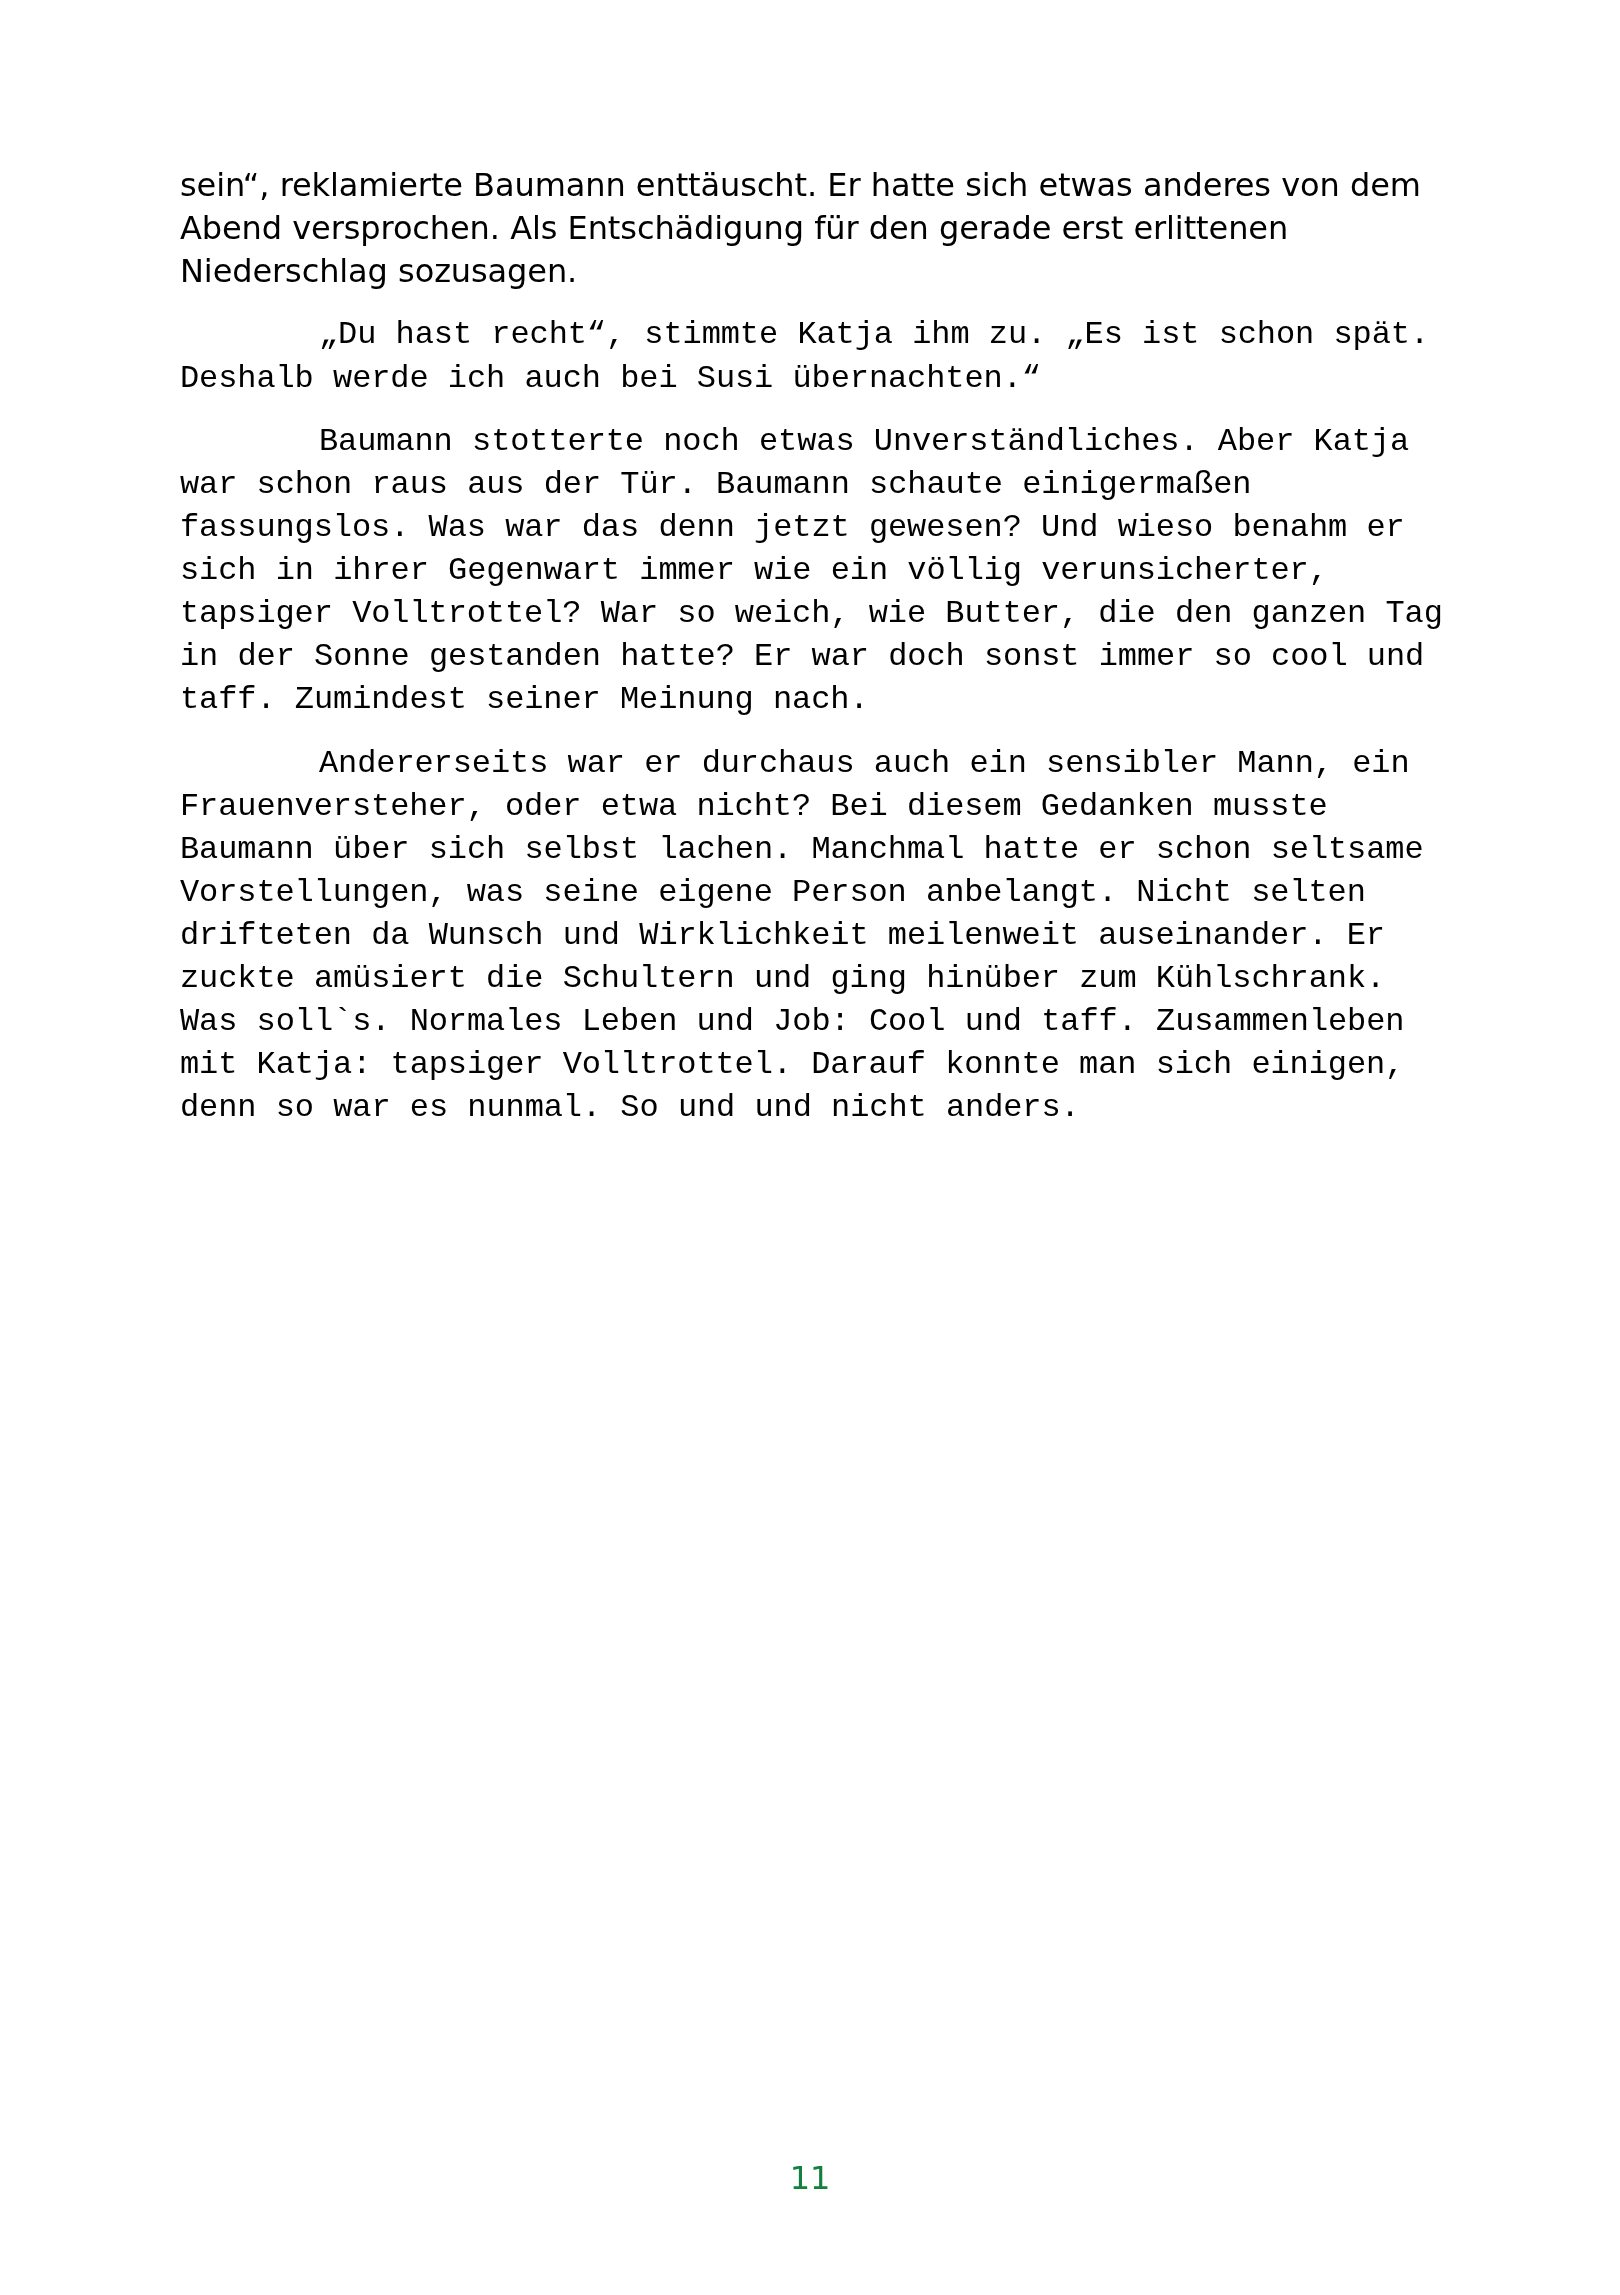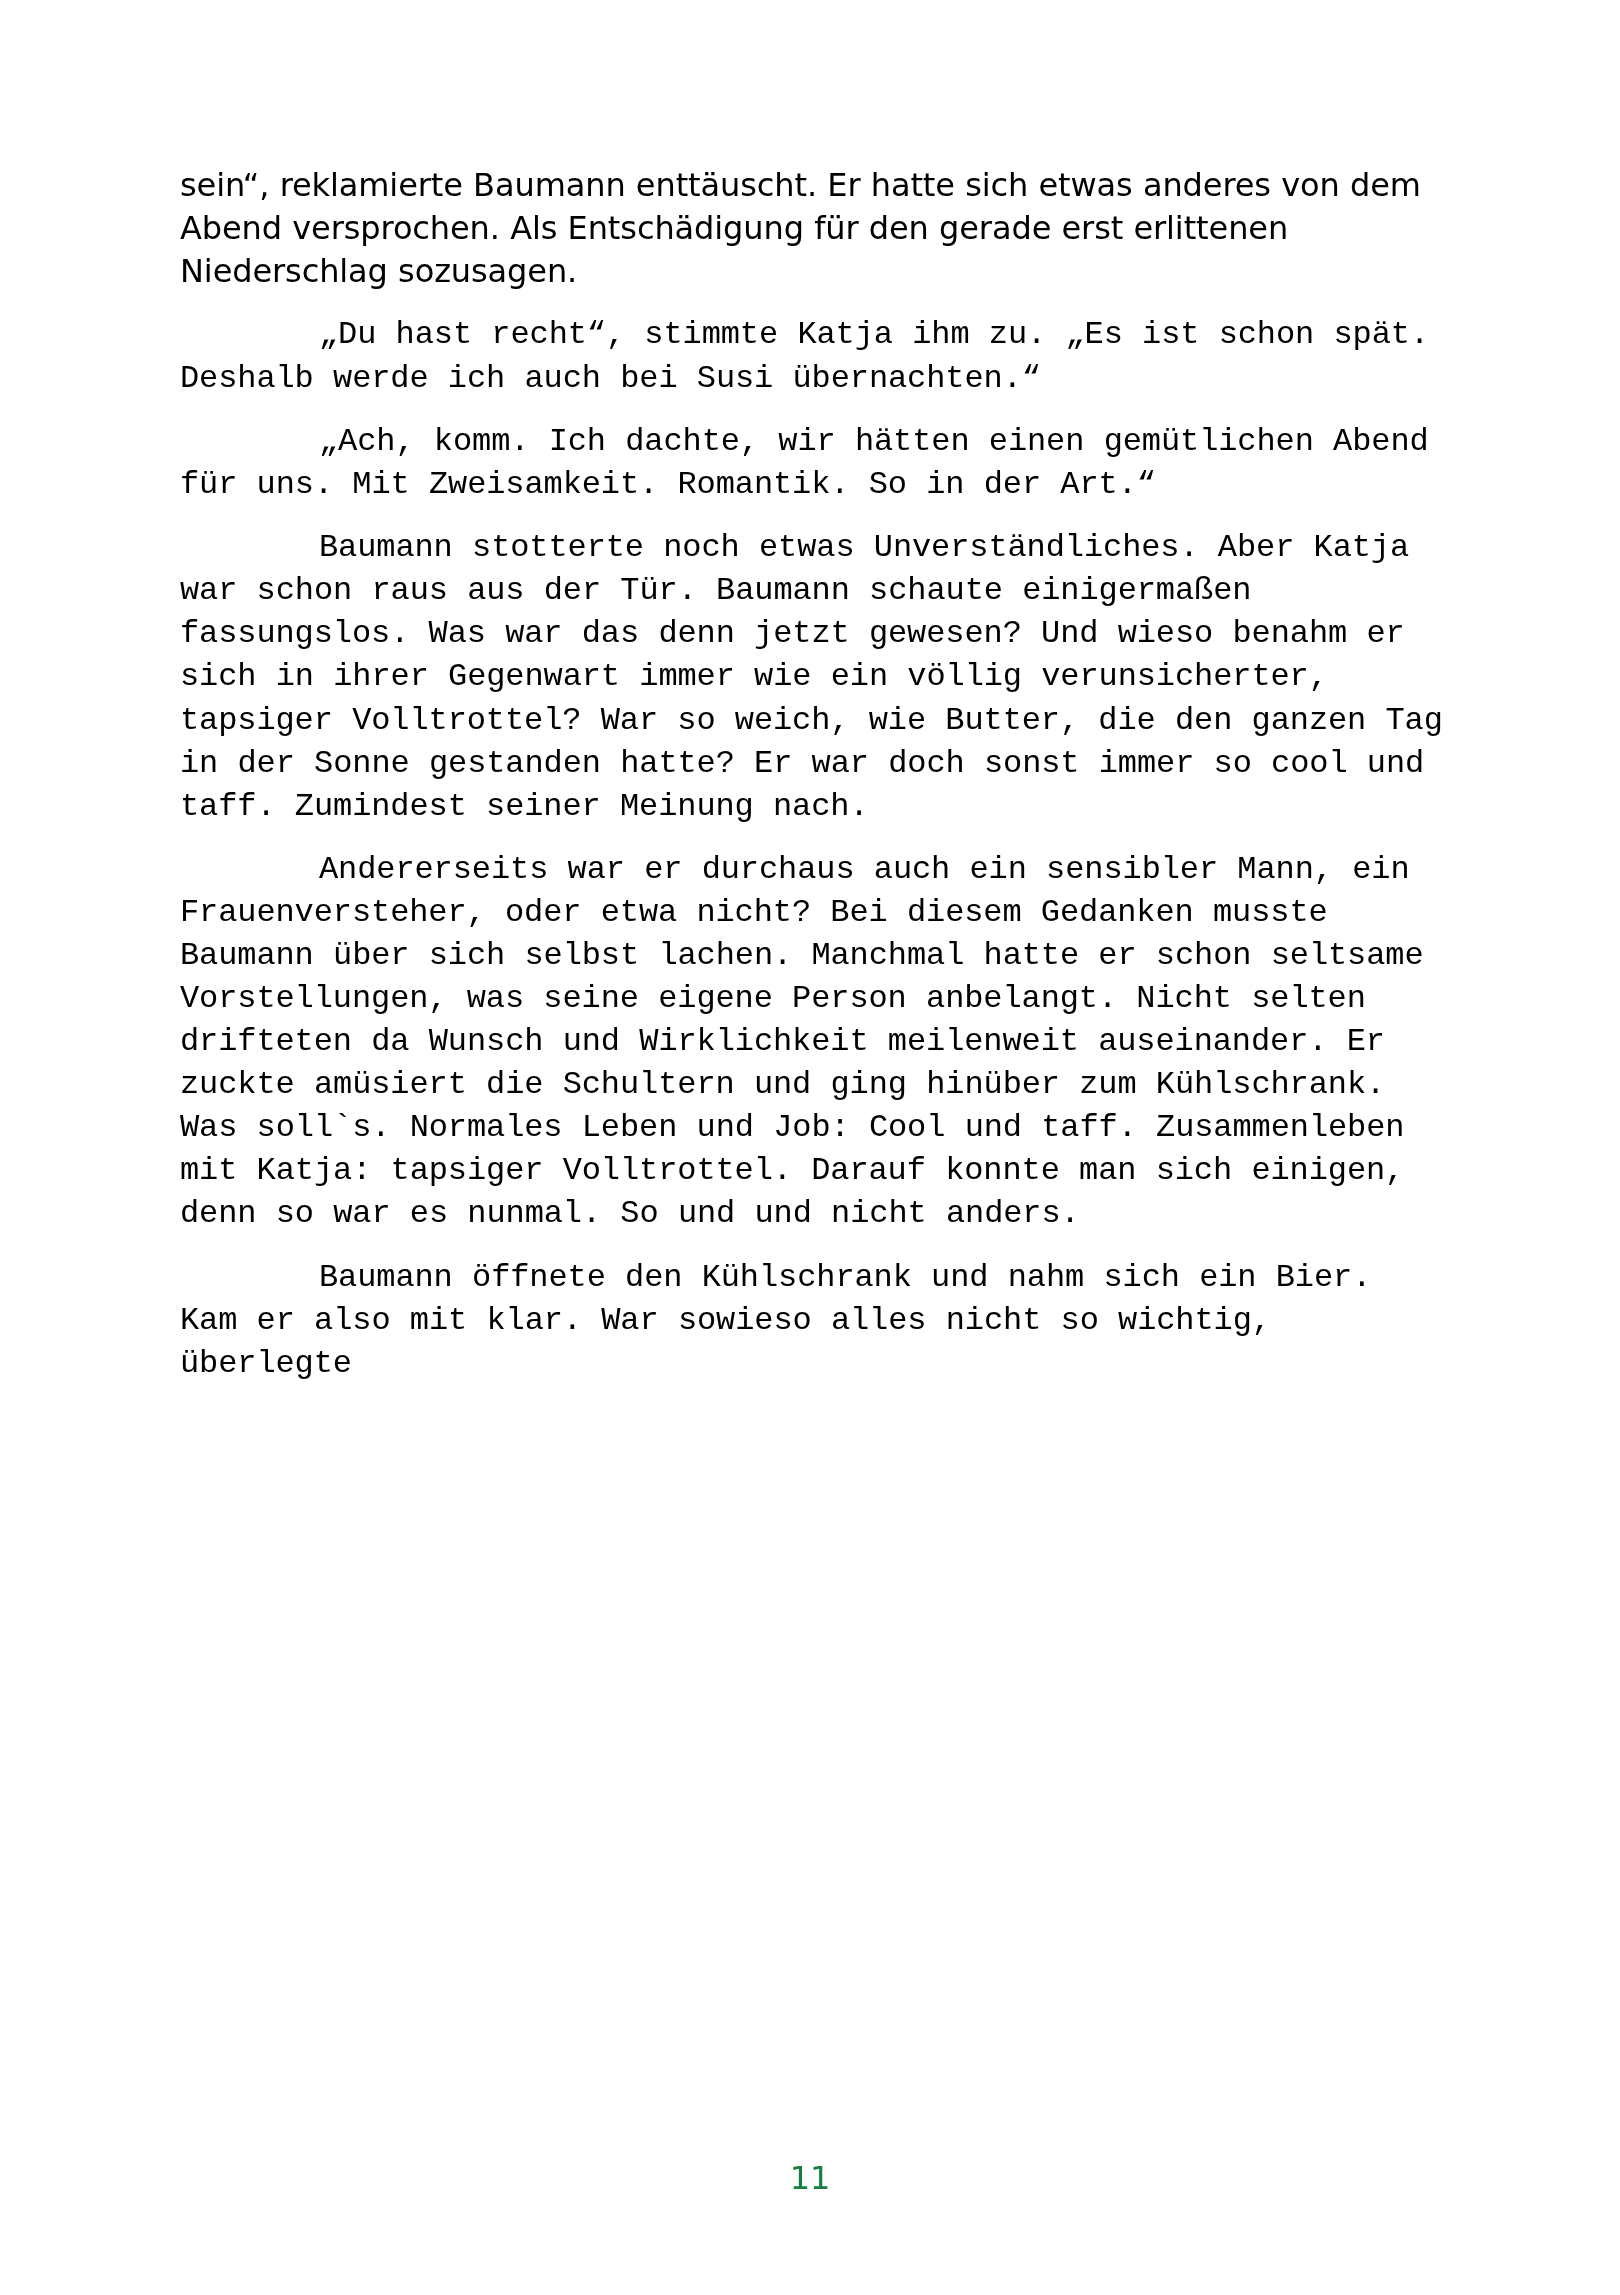--- a/index.html
+++ b/index.html
@@ -55,22 +55,20 @@
   }
 </style>
 </head>
 <body>
 
 <div class="page">
 
   <div class="text-block">
     <p class="para">sein“, reklamierte Baumann enttäuscht. Er hatte sich etwas anderes von dem Abend versprochen. Als Entschädigung für den gerade erst erlittenen Niederschlag sozusagen.</p>
     <p class="para indent">„Du hast recht“, stimmte Katja ihm zu. „Es ist schon spät. Deshalb werde ich auch bei Susi übernachten.“</p>
-    <p class="para indent">„Ach, komm. Ich dachte, wir hätten einen gemütlichen Abend für uns. Mit Zweisamkeit. Romantik. So in der Art.“</p>
     <p class="para indent">Baumann stotterte noch etwas Unverständliches. Aber Katja war schon raus aus der Tür. Baumann schaute einigermaßen fassungslos. Was war das denn jetzt gewesen? Und wieso benahm er sich in ihrer Gegenwart immer wie ein völlig verunsicherter, tapsiger Volltrottel? War so weich, wie Butter, die den ganzen Tag in der Sonne gestanden hatte? Er war doch sonst immer so cool und taff. Zumindest seiner Meinung nach.</p>
     <p class="para indent">Andererseits war er durchaus auch ein sensibler Mann, ein Frauenversteher, oder etwa nicht? Bei diesem Gedanken musste Baumann über sich selbst lachen. Manchmal hatte er schon seltsame Vorstellungen, was seine eigene Person anbelangt. Nicht selten drifteten da Wunsch und Wirklichkeit meilenweit auseinander. Er zuckte amüsiert die Schultern und ging hinüber zum Kühlschrank. Was soll`s. Normales Leben und Job: Cool und taff. Zusammenleben mit Katja: tapsiger Volltrottel. Darauf konnte man sich einigen, denn so war es nunmal. So und und nicht anders.</p>
-    <p class="para indent">Baumann öffnete den Kühlschrank und nahm sich ein Bier. Kam er also mit klar. War sowieso alles nicht so wichtig, überlegte</p>
   </div>
 
   <div class="page-number">11</div>
 
 </div>
 
 
 </body></html>

